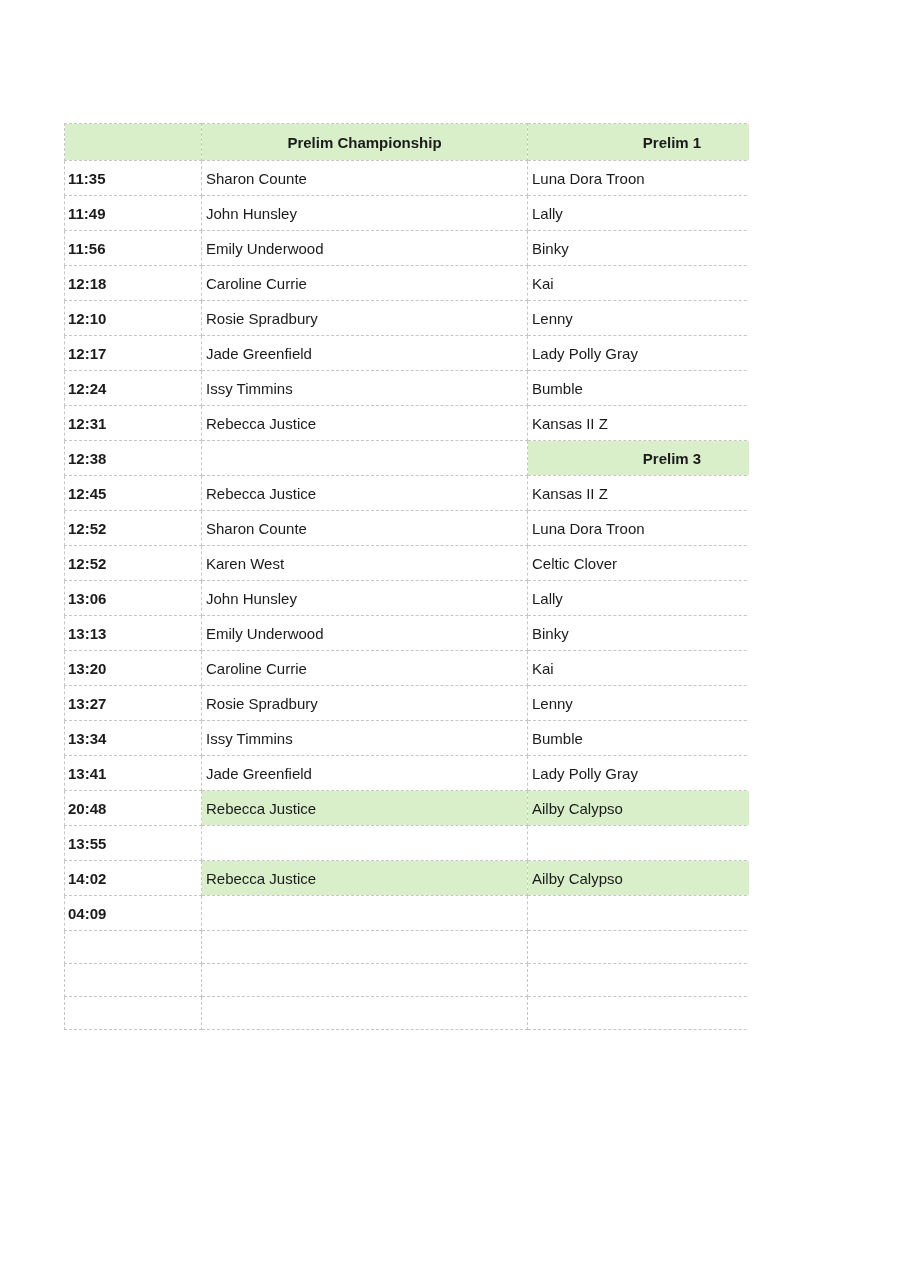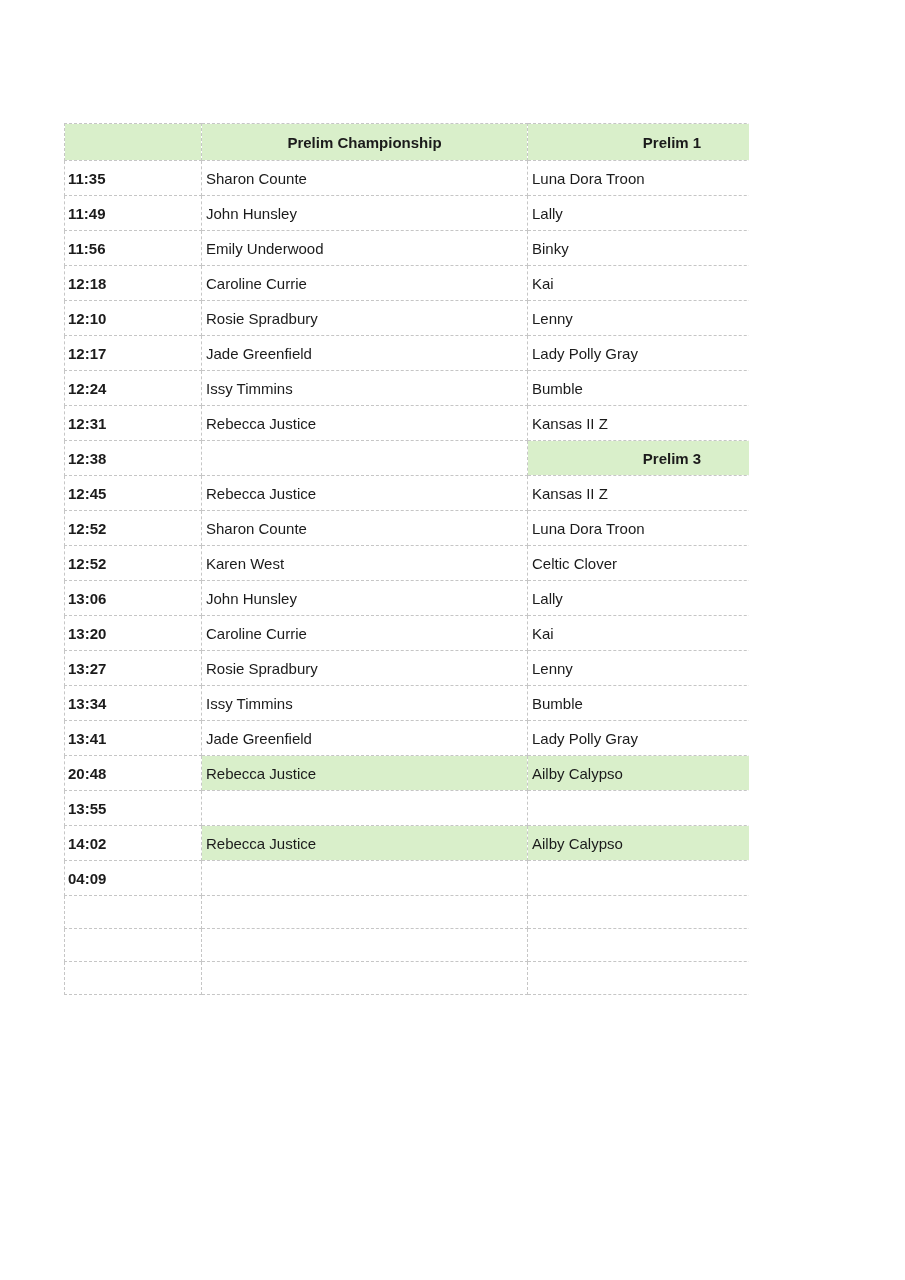--- a/index.html
+++ b/index.html
@@ -117,20 +117,25 @@
       <td class="time">12:52</td>
       <td>Karen West</td>
       <td>Celtic Clover</td>
     </tr>
         <tr>
       <td class="time">13:06</td>
       <td>John Hunsley</td>
       <td>Lally</td>
     </tr>
         <tr>
+      <td class="time">13:13</td>
+      <td>Emily Underwood</td>
+      <td>Binky</td>
+    </tr>
+        <tr>
       <td class="time">13:20</td>
       <td>Caroline Currie</td>
       <td>Kai</td>
     </tr>
         <tr>
       <td class="time">13:27</td>
       <td>Rosie Spradbury</td>
       <td>Lenny</td>
     </tr>
         <tr>

